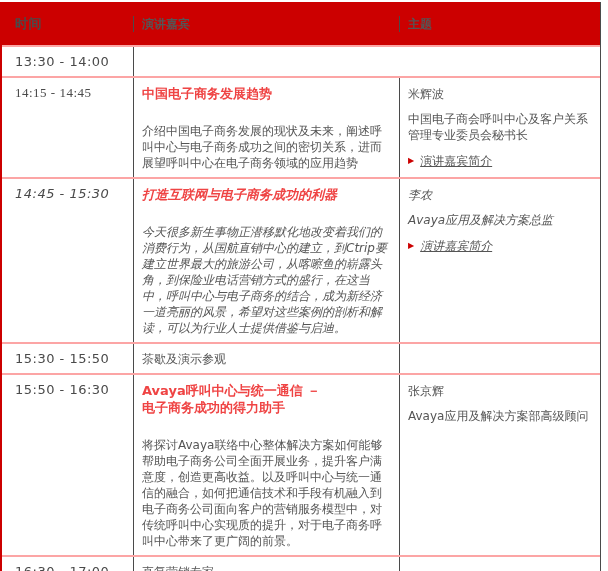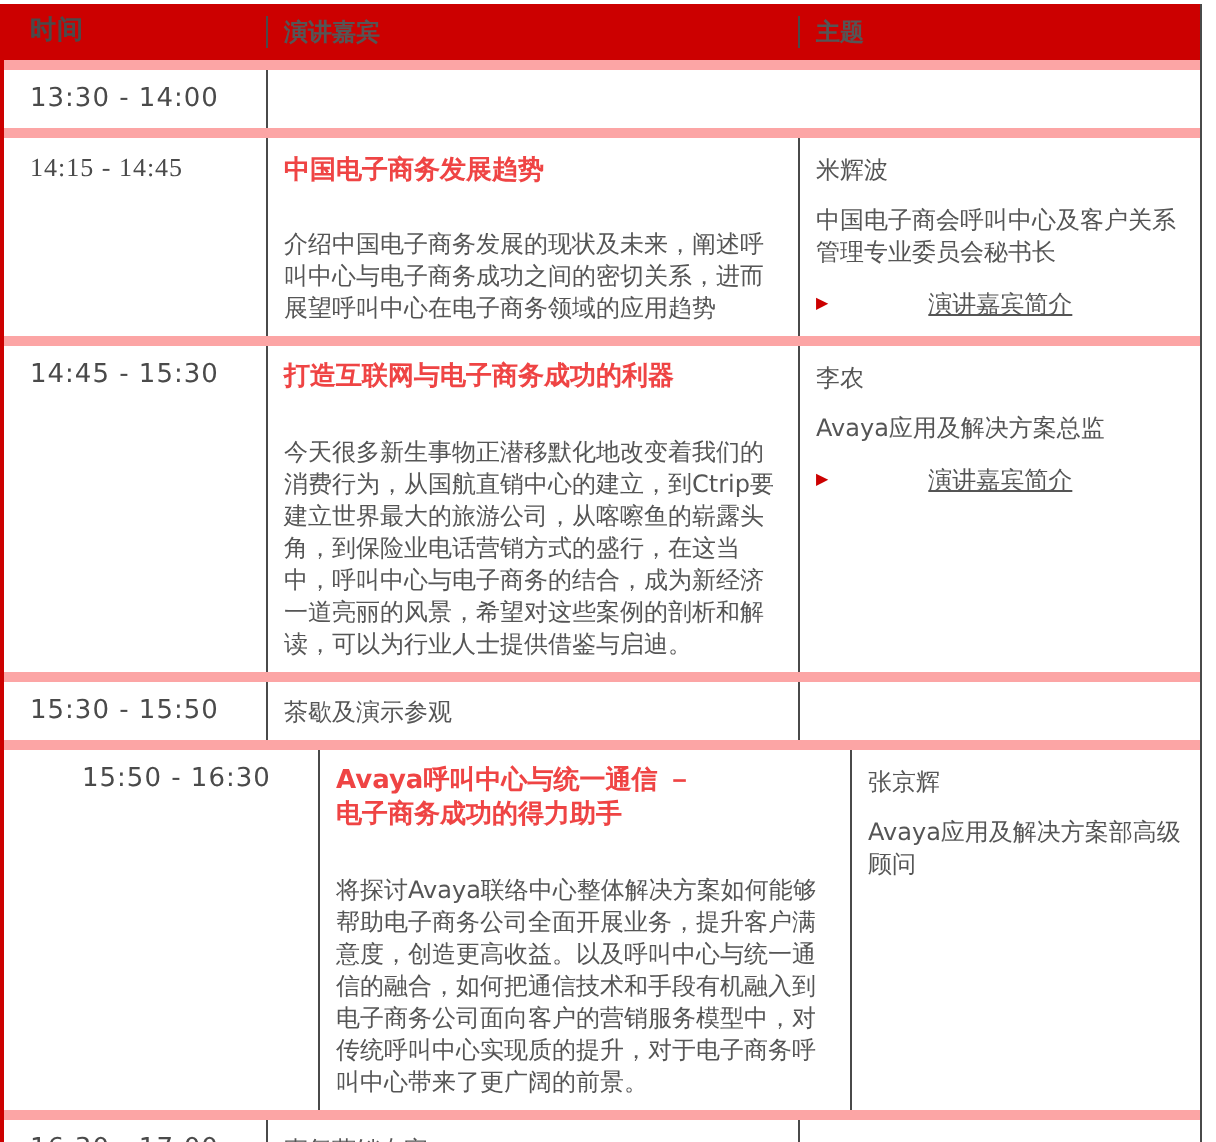--- a/index.html
+++ b/index.html
@@ -19,25 +19,25 @@
   }
   .grid-row {
     display: grid;
     grid-template-columns: 131px 266px 1fr;
   }
   .header-row {
     background: #cc0000;
     color: #ffffff;
     font-weight: bold;
     font-size: 13px;
-    height: 28px;
+    height: 43px;
     align-items: center;
   }
   .header-row .cell { padding-top: 0; padding-bottom: 0; border: none; }
-  .body-row { border-top: 5px solid #fca5a5; background: #ffffff; }
+  .body-row { border-top: 2px solid #fca5a5; background: #ffffff; }
   .body-row:first-of-type { border-top: none; }
   .cell {
     padding: 7px 8px 6px 8px;
     font-size: 12px;
     color: #555555;
     line-height: 16px;
   }
   .cell.col-time { padding-left: 13px; font-size: 13px; color: #4a4a4a; letter-spacing: 0.5px; }
   .cell.col-topic, .cell.col-speaker { border-left: 1px solid #4a4a4a; }
   .session-title {
@@ -54,28 +54,27 @@
     color: #cc0000;
     font-size: 8px;
     margin-right: 6px;
     line-height: 12px;
   }
   .bio-link {
     color: #555555;
     text-decoration: underline;
     cursor: pointer;
     font-size: 12px;
-    margin-left: 44px;
   }
   
   .r1, .r2 { min-height: 28px; }
   .r3 { min-height: 74px; font-family: Liberation Serif, serif; }
-  .r4 { min-height: 141px; }
+  .r4 { min-height: 141px; font-style: italic; }
   .r5 { min-height: 25px; }
-  .r6 { min-height: 157px; padding-left: 26px; }
+  .r6 { min-height: 157px; }
   .r7, .r8 { min-height: 27px; }
 </style>
 </head>
 <body>
 
 <div class="agenda">
 
   <div class="grid-row header-row">
     <div class="cell col-time">时间</div>
     <div class="cell col-speaker">演讲嘉宾</div>

